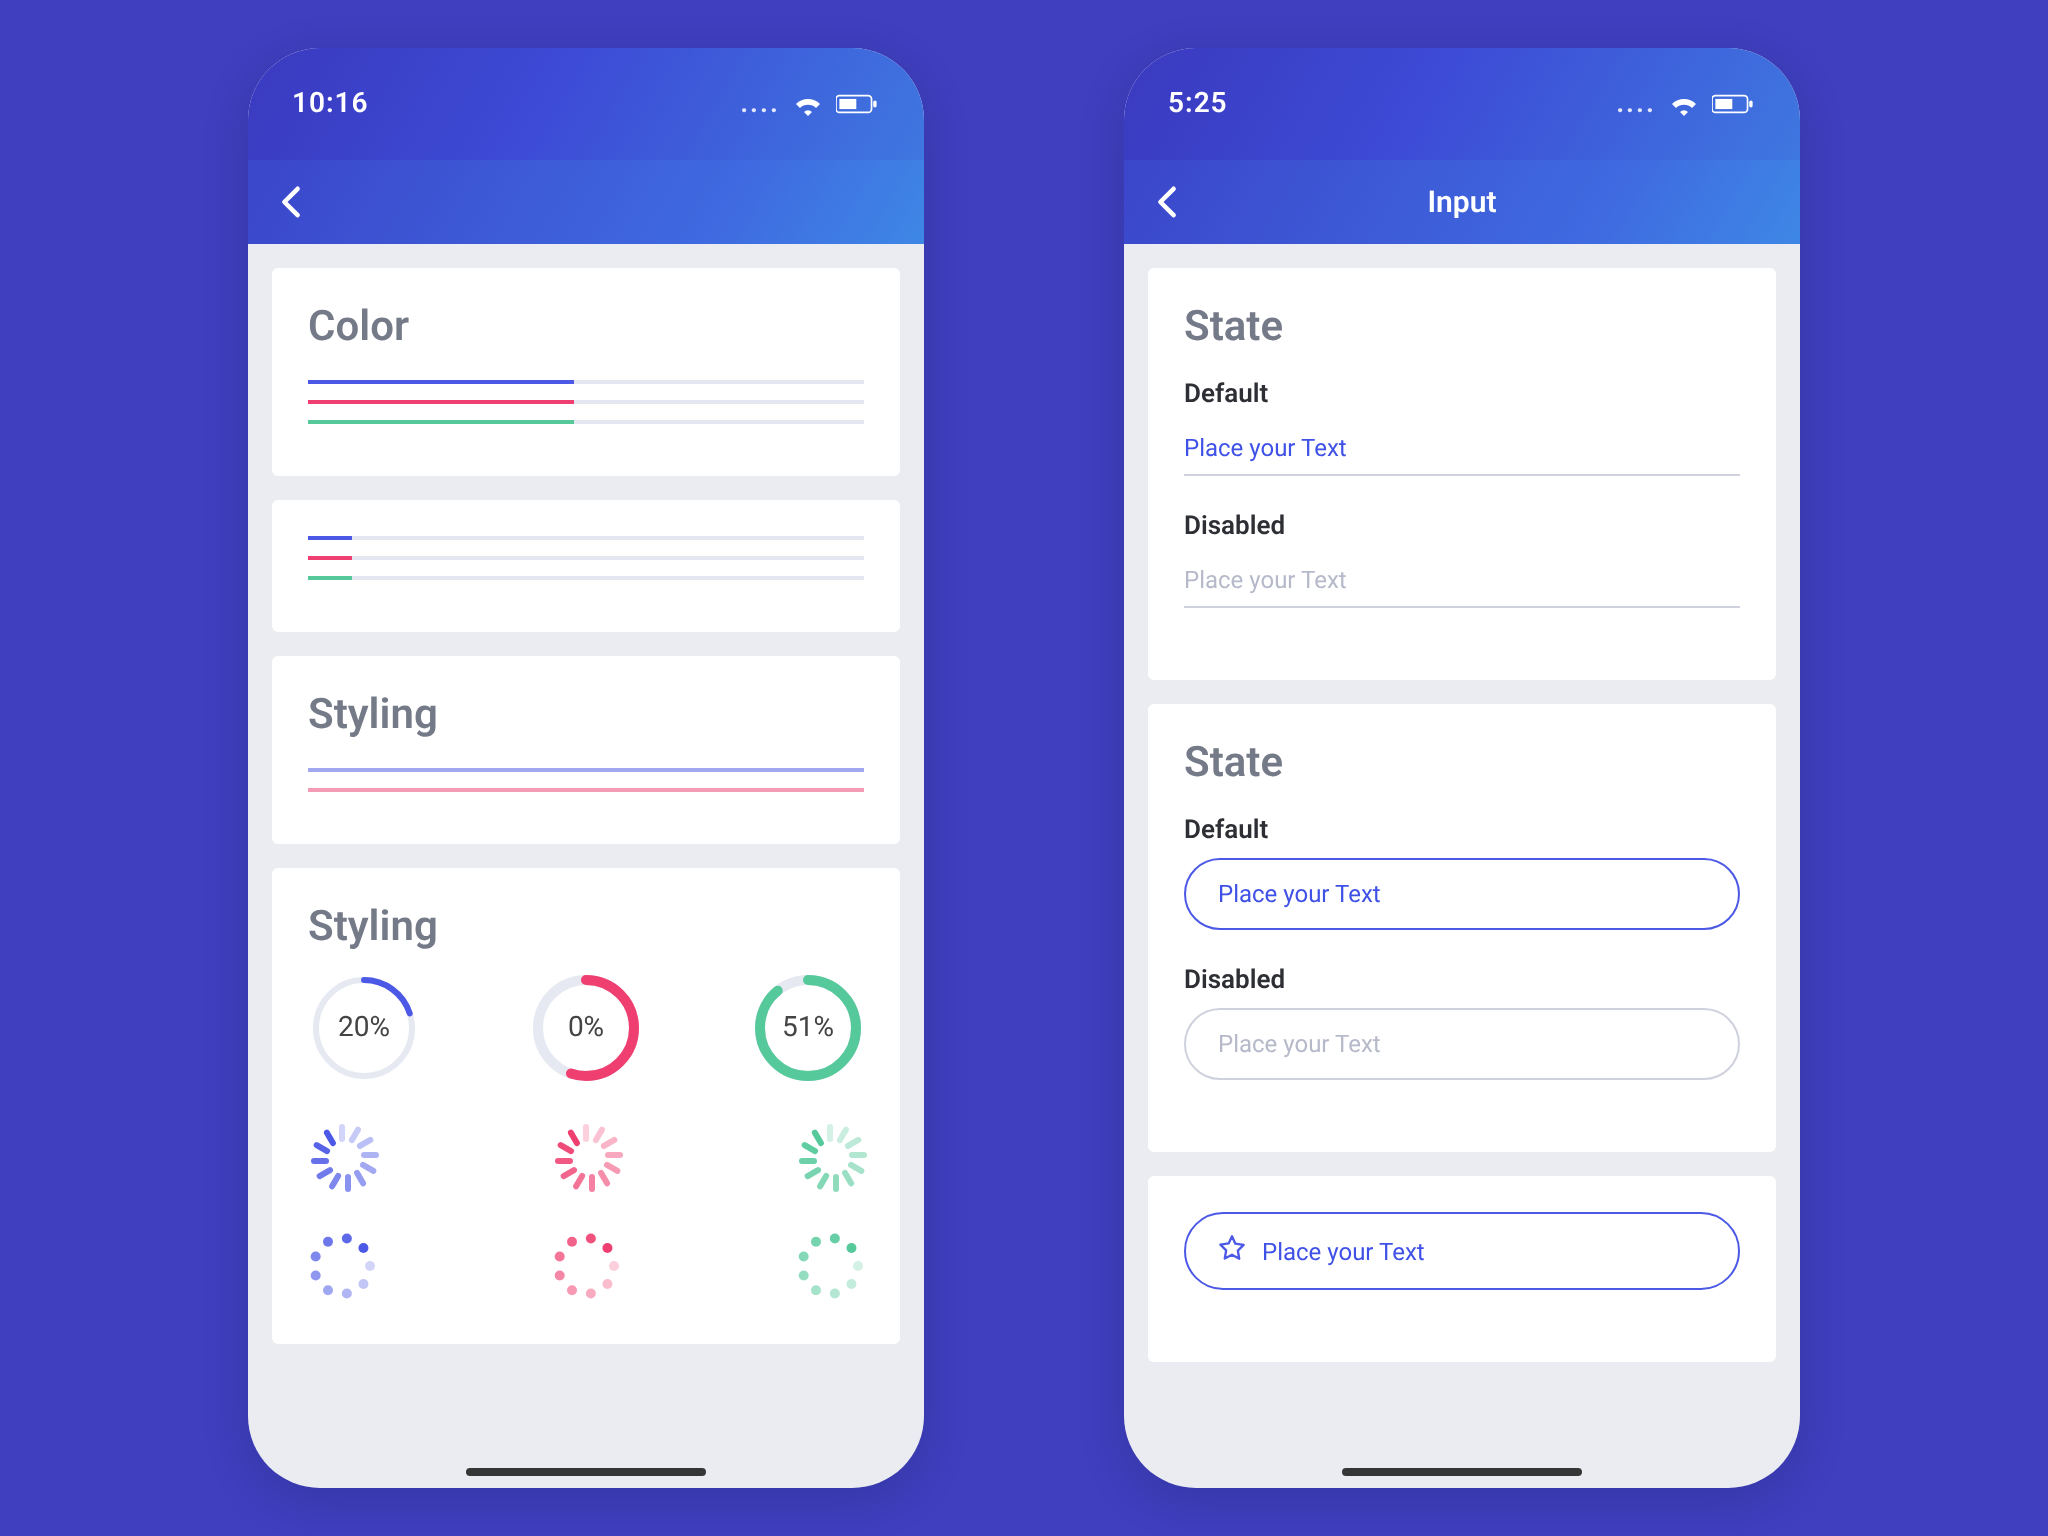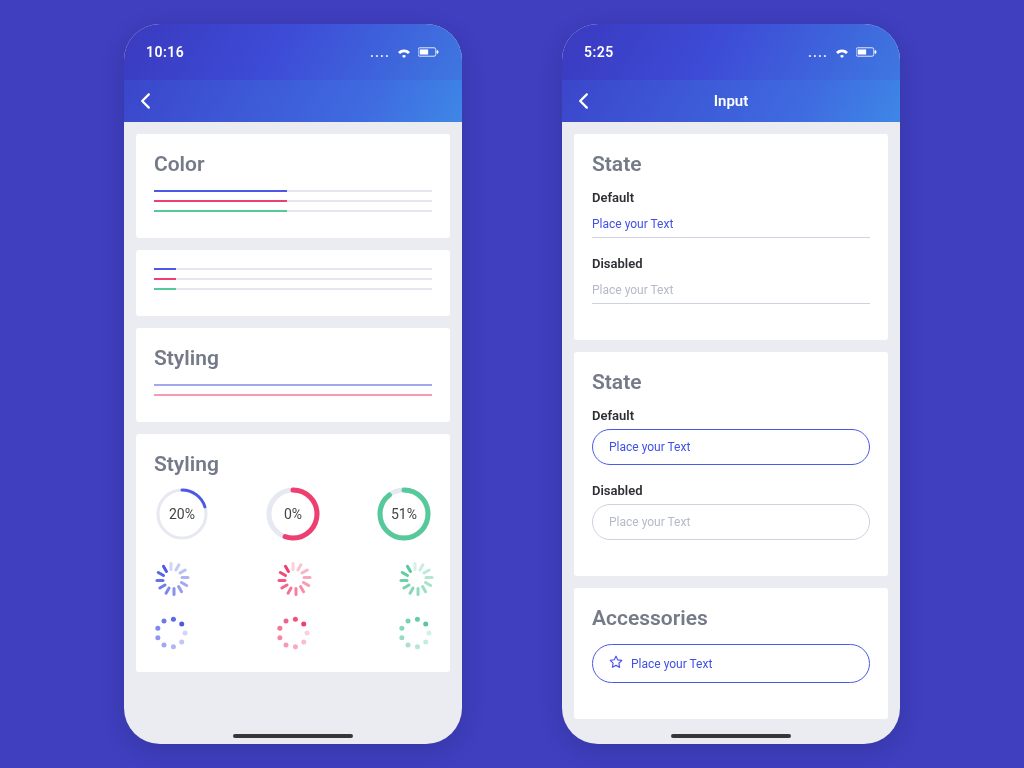--- a/index.html
+++ b/index.html
@@ -375,21 +375,20 @@
       <div class="pill-input">
           <span>Place your Text</span>
         </div>
       <h3>Disabled</h3>
       <div class="pill-input disabled">
           <span>Place your Text</span>
         </div>
     </div>
 
     <div class="card">
-      <h2>Accessories</h2>
       <div class="pill-input">
         <span>
           <svg width="14" height="14" viewBox="0 0 24 24">
               <path fill="none" stroke="#4c59e6" stroke-width="2" stroke-linejoin="round" d="M12 2l2.9 6.3L22 9.3l-5 4.9 1.2 7L12 17.8 5.8 21l1.2-7-5-4.9 7.1-1z"></path>
             </svg>
         </span>
         <span>Place your Text</span>
       </div>
     </div>
 

